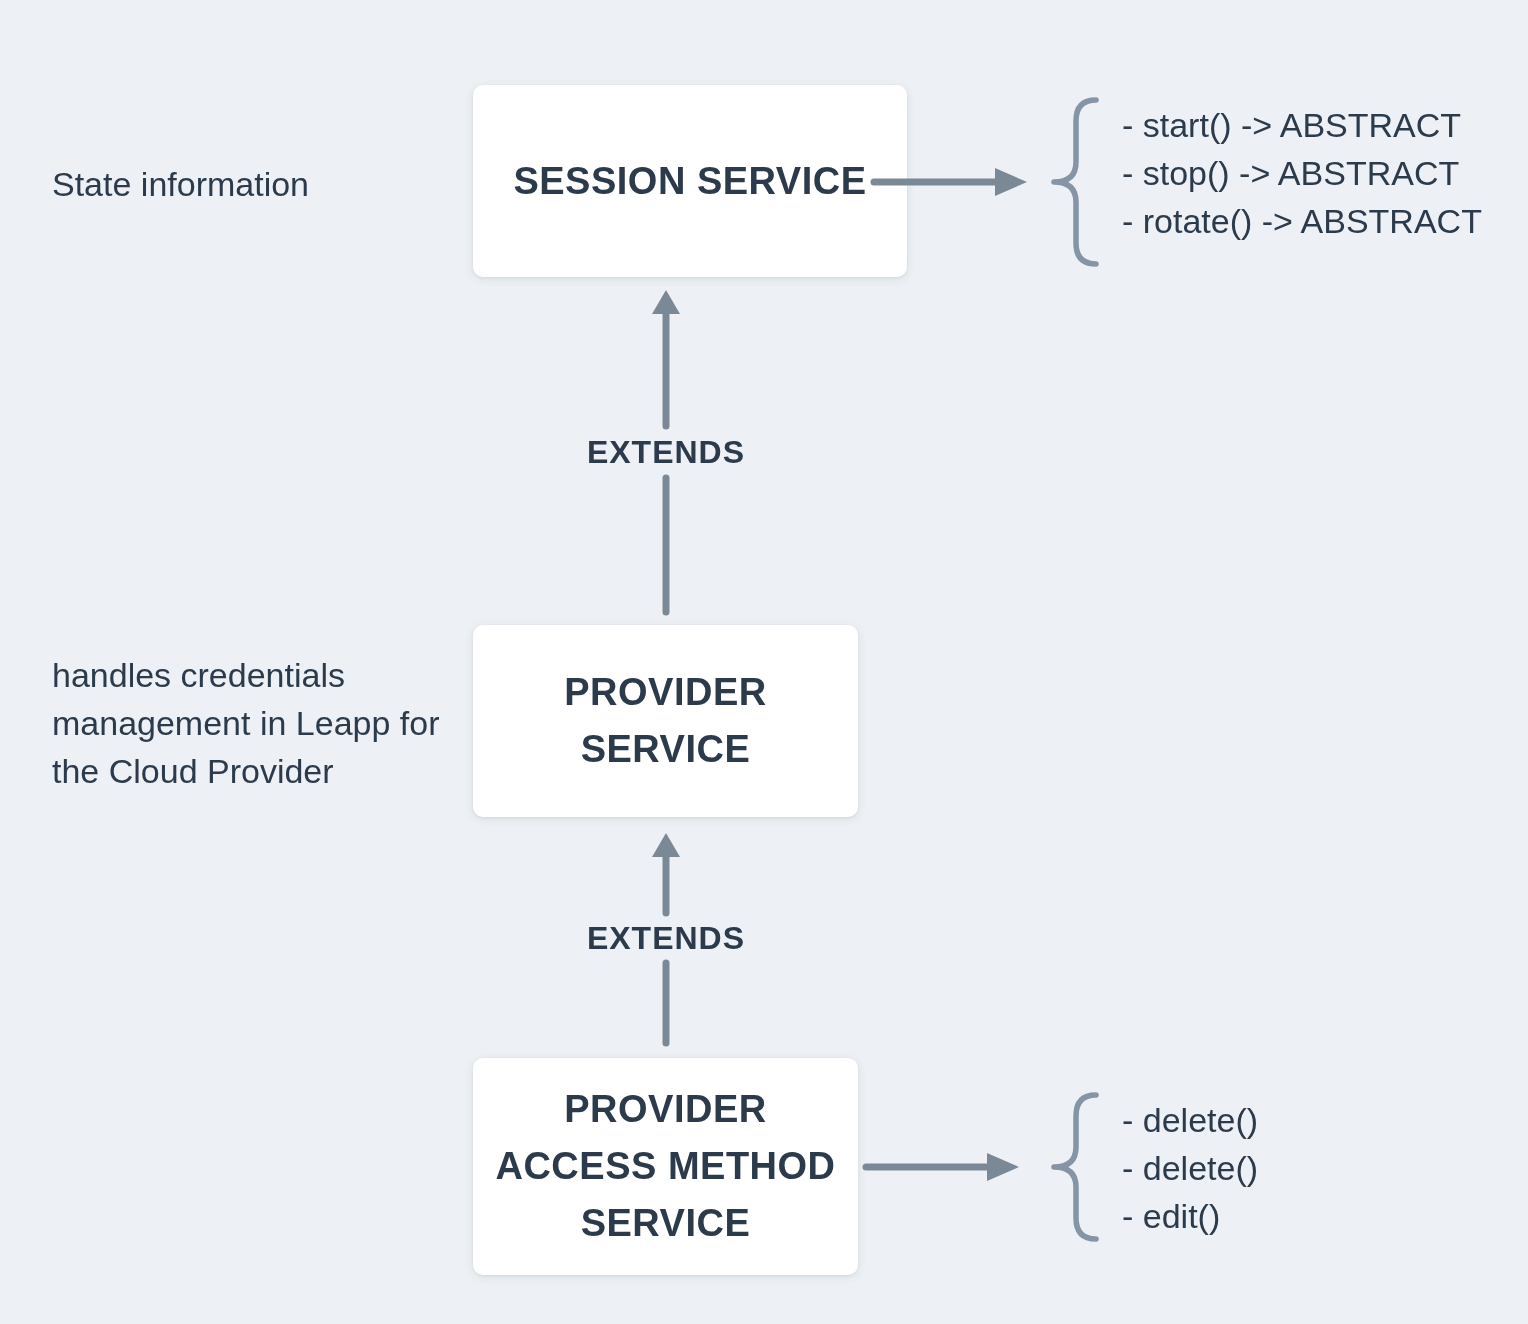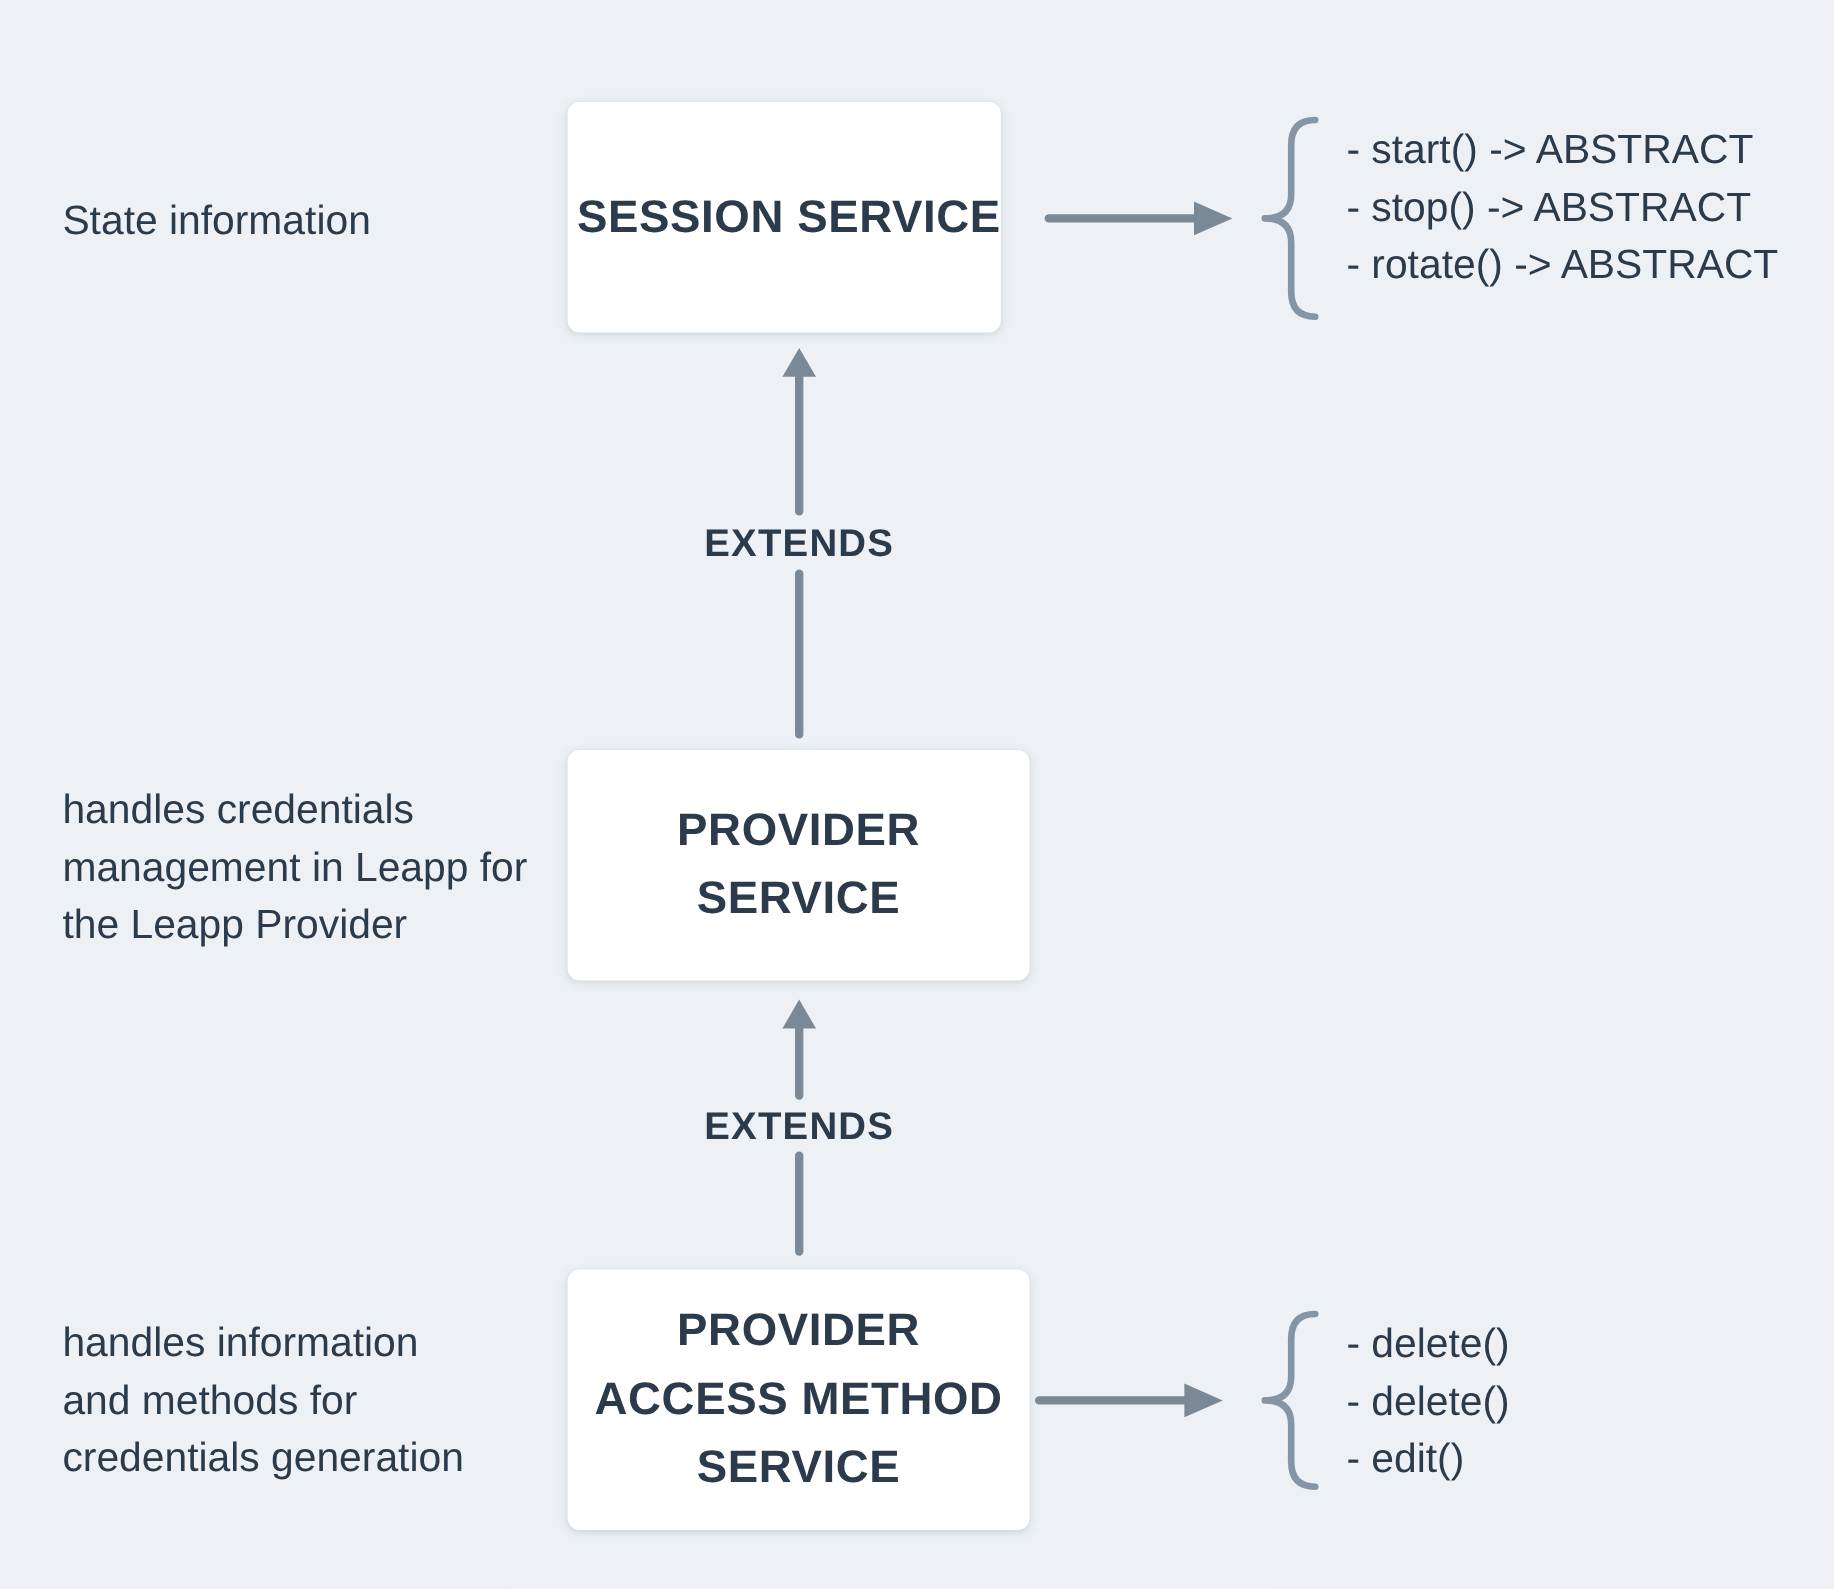--- a/index.html
+++ b/index.html
@@ -69,21 +69,21 @@
 </style>
 </head>
 <body>
 
 <div class="canvas">
 
   <div class="note" style="left:52px; top:160px;">
     <div>State information</div>
   </div>
 
-  <div class="card" style="left:473px; top:85px; width:361px; height:192px;justify-content:flex-end;">
+  <div class="card" style="left:473px; top:85px; width:434px; height:192px;">
     <div class="card-title">
       <div>SESSION SERVICE</div>
     </div>
   </div>
 
   <svg class="connector" style="left:868px; top:164px;" width="164" height="36">
     <line class="connector-stroke" x1="6" y1="18" x2="128" y2="18"></line>
     <path class="connector-fill" d="M127 4 L159 18 L127 32 Z"></path>
   </svg>
 
@@ -102,44 +102,39 @@
     <line class="connector-stroke" x1="20" y1="24" x2="20" y2="140"></line>
   </svg>
   <div class="extends-label" style="left:546px; top:434px;">EXTENDS</div>
   <svg class="connector" style="left:646px; top:474px;" width="40" height="142">
     <line class="connector-stroke" x1="20" y1="4" x2="20" y2="138"></line>
   </svg>
 
   <div class="note" style="left:52px; top:651px;">
     <div>handles credentials</div>
     <div>management in Leapp for</div>
-    <div>the Leapp Provider</div>
+    <div>the Cloud Provider</div>
   </div>
 
   <div class="card" style="left:473px; top:625px; width:385px; height:192px;">
     <div class="card-title">
       <div>PROVIDER</div>
       <div>SERVICE</div>
     </div>
   </div>
 
   <svg class="connector" style="left:646px; top:829px;" width="40" height="88">
     <path class="connector-fill" d="M6 28 L20 4 L34 28 Z"></path>
     <line class="connector-stroke" x1="20" y1="24" x2="20" y2="84"></line>
   </svg>
   <div class="extends-label" style="left:546px; top:920px;">EXTENDS</div>
   <svg class="connector" style="left:646px; top:959px;" width="40" height="88">
     <line class="connector-stroke" x1="20" y1="4" x2="20" y2="84"></line>
   </svg>
 
-  <div class="note" style="left:52px; top:1095px;">
-    <div>handles information</div>
-    <div>and methods for</div>
-    <div>credentials generation</div>
-  </div>
 
   <div class="card" style="left:473px; top:1058px; width:385px; height:217px;">
     <div class="card-title">
       <div>PROVIDER</div>
       <div>ACCESS METHOD</div>
       <div>SERVICE</div>
     </div>
   </div>
 
   <svg class="connector" style="left:860px; top:1149px;" width="164" height="36">

